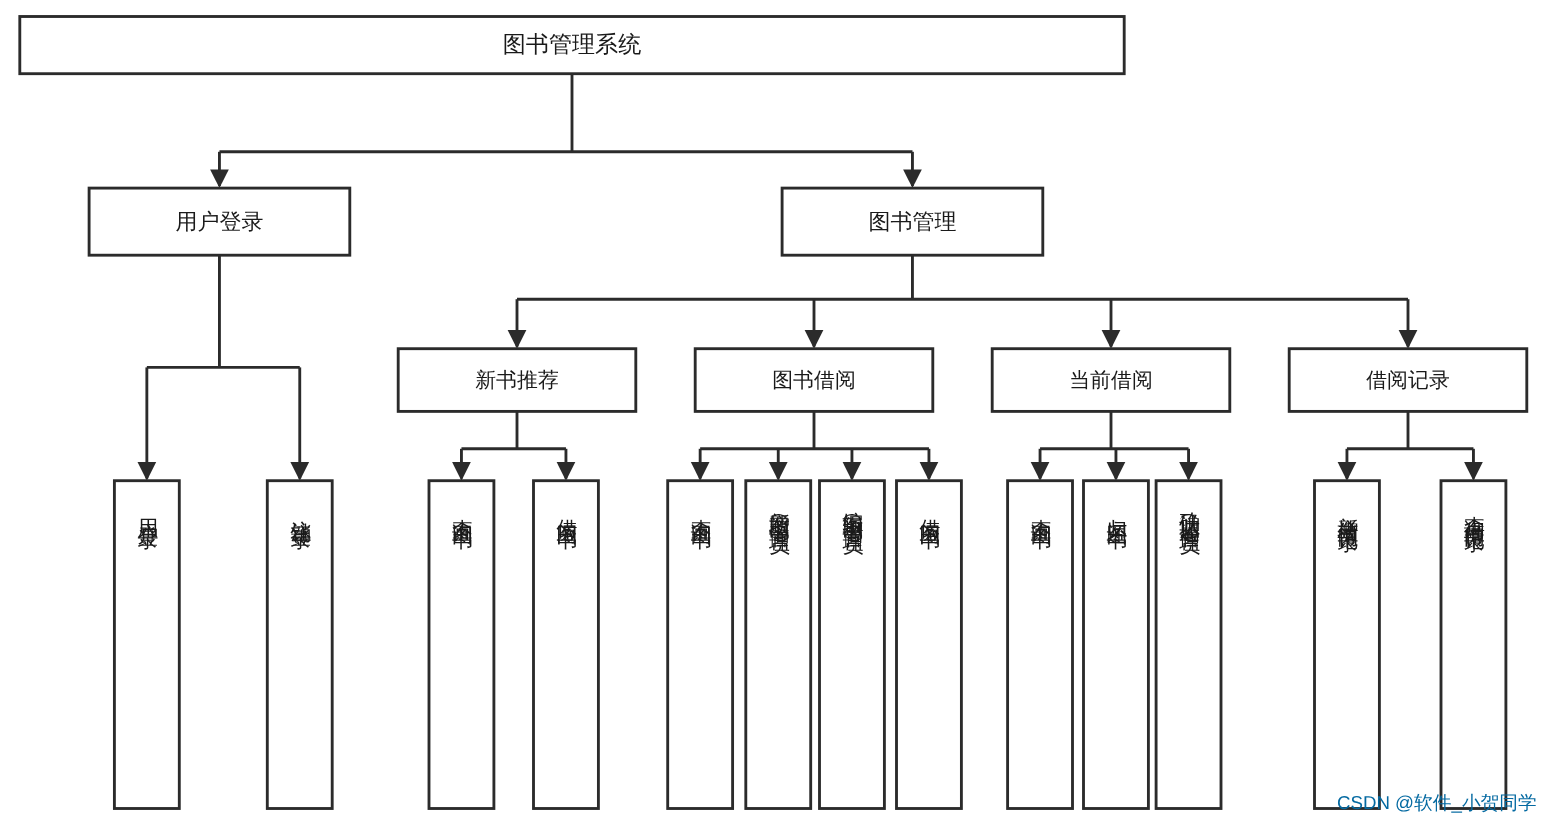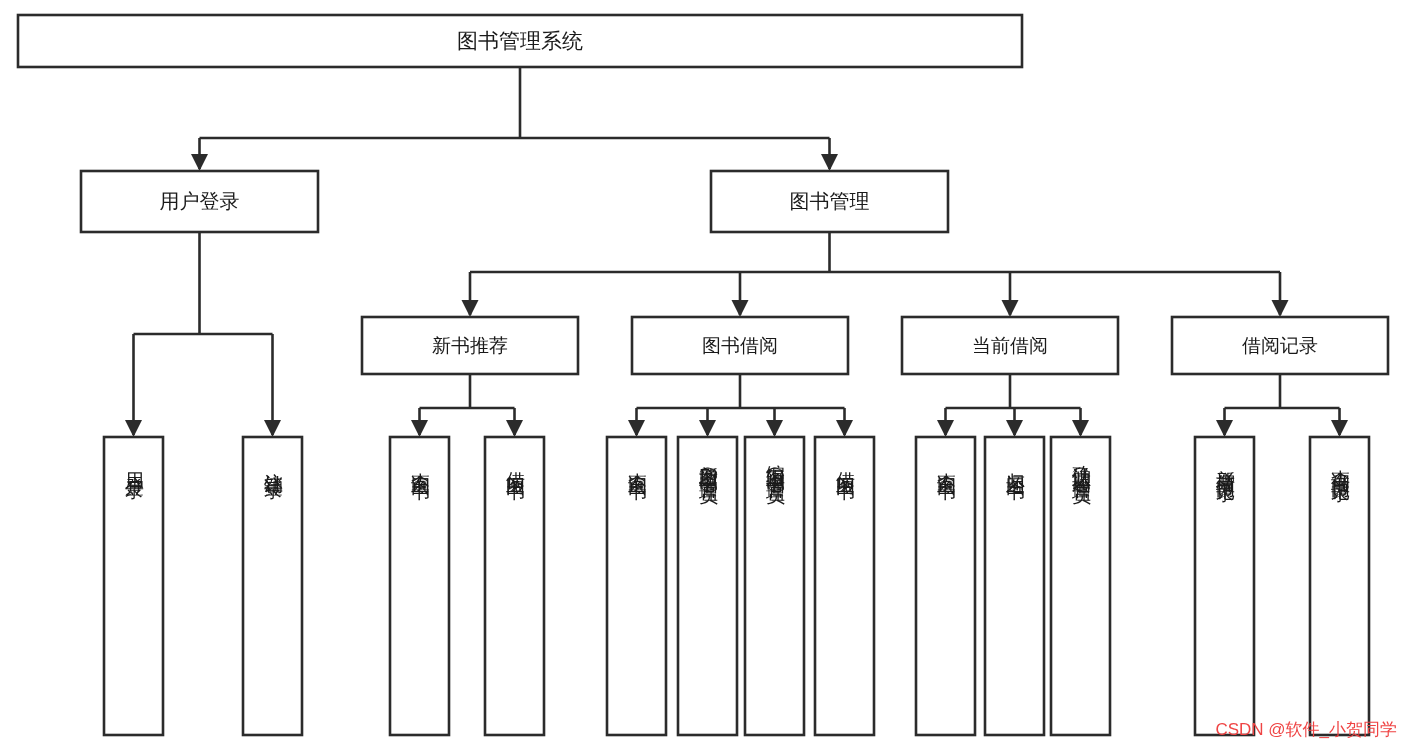--- a/index.html
+++ b/index.html
@@ -57,21 +57,21 @@
   .edge-arrow {
     fill: #2b2b2b;
     stroke: none;
   }
   .watermark {
     position: absolute;
     right: 8px;
     bottom: 6px;
     font-family: "Liberation Sans", "DejaVu Sans", sans-serif;
     font-size: 17px;
-    color: #ef4444;
+    color: #0369a1;
     white-space: nowrap;
     user-select: none;
   }
 </style>
 </head>
 <body>
 
 <div id="diagram-root">
 
   <svg id="flow-svg" viewBox="0 0 1405 747">

